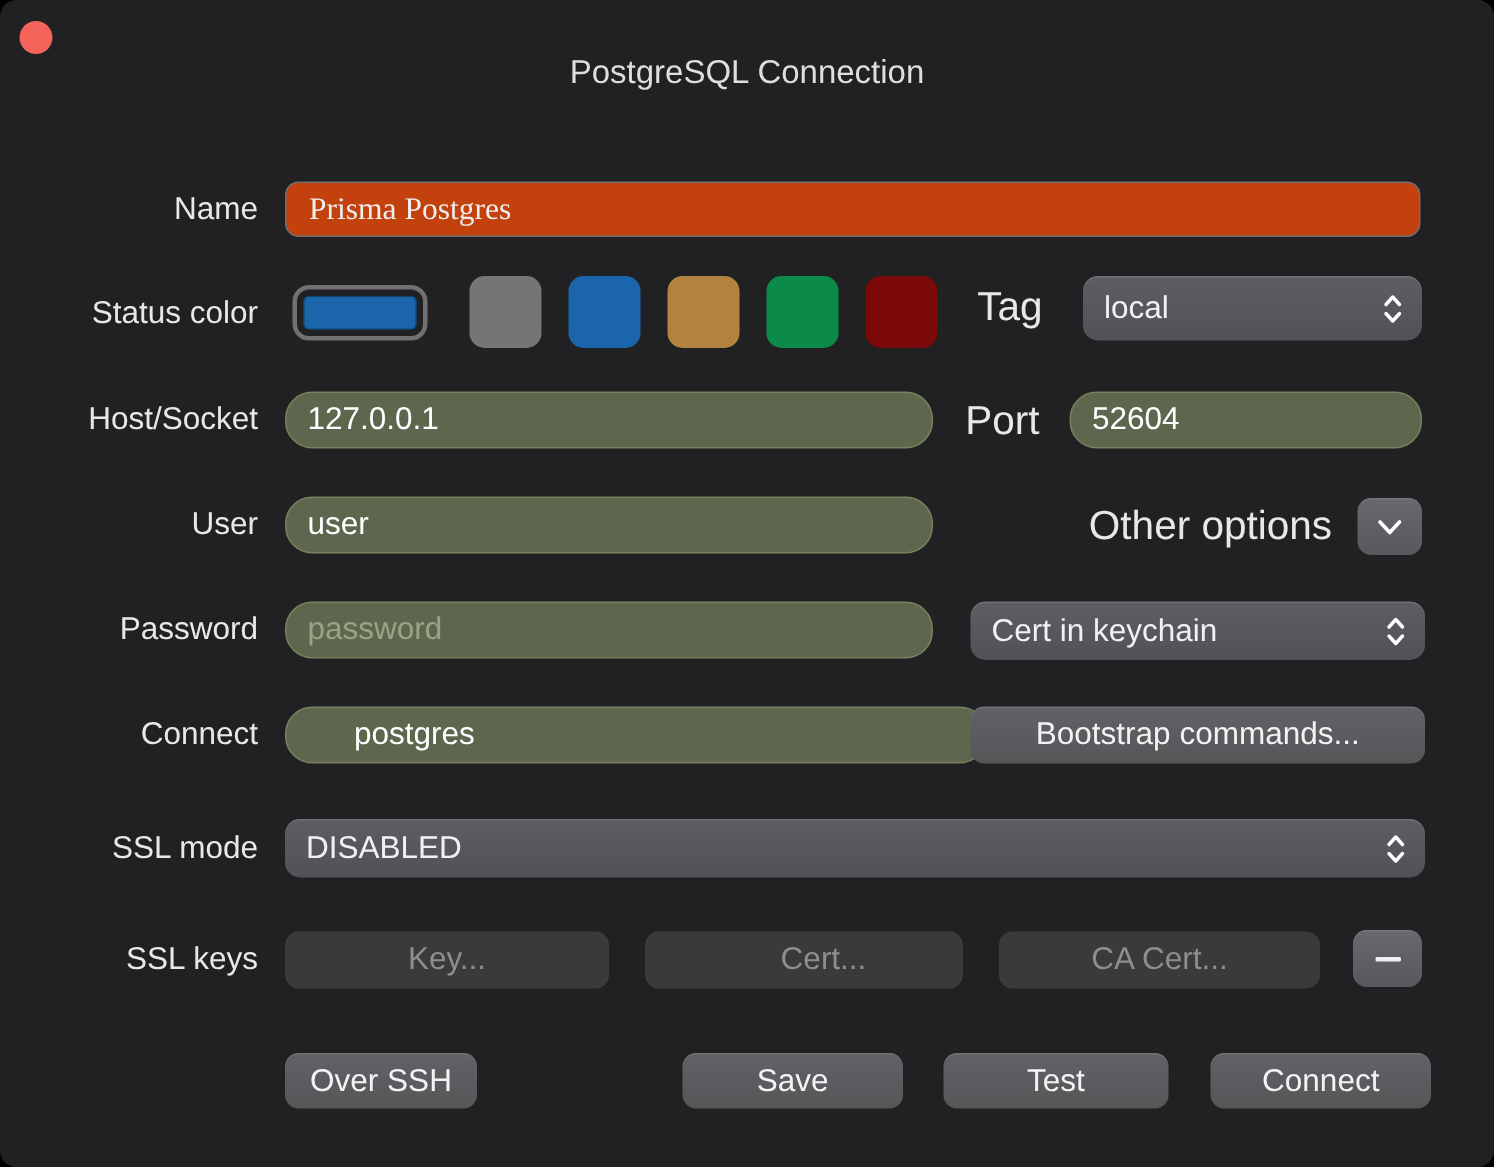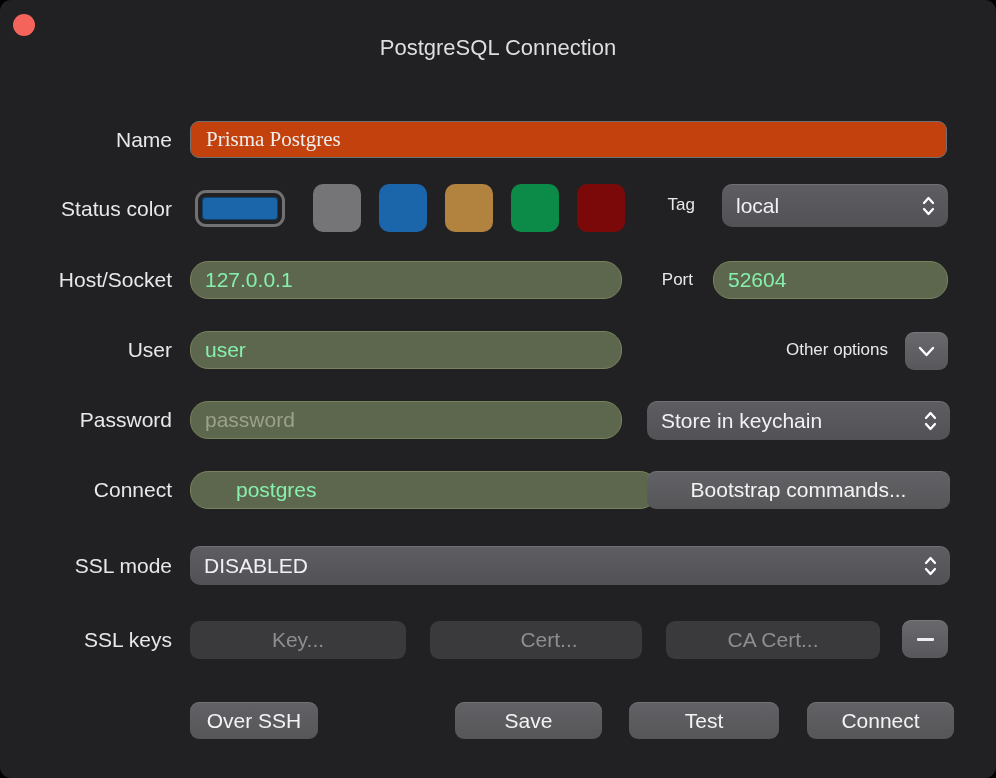--- a/index.html
+++ b/index.html
@@ -5,26 +5,26 @@
   html,body{margin:0;padding:0;background:#000;}
   body{width:996px;height:778px;font-family:"Liberation Sans","DejaVu Sans",sans-serif;
        -webkit-font-smoothing:antialiased;}
   .window{position:relative;width:996px;height:778px;background:#212124;border-radius:11px;
           overflow:hidden;}
   .traffic{position:absolute;left:13px;top:14px;width:22px;height:22px;border-radius:50%;}
   .title{position:absolute;left:0;top:35px;width:100%;text-align:center;font-size:22px;
          font-weight:500;color:#dededfa;color:#dedee0;}
   .lbl{position:absolute;right:824px;text-align:right;color:#e8e8ea;font-size:21px;
        white-space:nowrap;}
-  .midlbl{position:absolute;text-align:right;color:#e8e8ea;font-size:17px;white-space:nowrap;}
+  .midlbl{position:absolute;text-align:right;color:#e8e8ea;font-size:27px;white-space:nowrap;}
   input{box-sizing:border-box;outline:none;}
   .field-dark{position:absolute;background:#c2410c;border:1.5px solid #707074;border-radius:9px;
        color:#eeeeef;font-size:21px;padding:0 15px;font-family:Liberation Serif, serif;}
   .field-olive{position:absolute;background:#5d674e;border:1px solid #78825c;border-radius:18px;
-       color:#86efac;font-size:21px;padding:0 14px;font-family:inherit;}
+       color:#ffffff;font-size:21px;padding:0 14px;font-family:inherit;}
   .field-olive::placeholder{color:#9ba287;opacity:1;}
   .swatch-frame{position:absolute;left:195px;top:190px;width:90px;height:37px;
        box-sizing:border-box;border:3px solid #717174;border-radius:11px;padding:4px;}
   .swatch-frame .inner{width:100%;height:100%;border-radius:4px;box-sizing:border-box;
        border:1px solid rgba(0,0,0,.35);}
   .swatch{position:absolute;top:184px;width:48px;height:48px;border-radius:10px;}
   .popup{position:absolute;box-sizing:border-box;border-radius:10px;
        background:linear-gradient(180deg,#5e5e62,#525256);
        box-shadow:inset 0 1px 0 rgba(255,255,255,.12);
        display:flex;align-items:center;color:#f1f1f3;font-size:21px;padding:0 12px 0 14px;
@@ -84,21 +84,21 @@
     <span class="chev-icon">
       <svg width="19" height="13" viewBox="0 0 19 13">
           <path d="M3 3 L9.5 10 L16 3" stroke="#fff" stroke-width="2.4" fill="none" stroke-linecap="round" stroke-linejoin="round"></path>
         </svg>
     </span>
   </button>
 
   <div class="lbl" style="top:401px;line-height:38px;">Password</div>
   <input class="field-olive" style="left: 190px; top: 401px; width: 432px; height: 38px;" type="text" placeholder="password">
   <div class="popup" style="left:647px;top:401px;width:303px;height:39px;">
-    <span class="val">Store in keychain</span>
+    <span class="val">Cert in keychain</span>
     <span class="chev-icon">
       <svg width="15" height="26" viewBox="0 0 15 26">
           <path d="M3 10 L7.5 5 L12 10" stroke="#fff" stroke-width="2.3" fill="none" stroke-linecap="round" stroke-linejoin="round"></path>
           <path d="M3 16 L7.5 21 L12 16" stroke="#fff" stroke-width="2.3" fill="none" stroke-linecap="round" stroke-linejoin="round"></path>
         </svg>
     </span>
   </div>
 
   <div class="lbl" style="top:471px;line-height:38px;">Connect</div>
   <input class="field-olive" style="left: 190px; top: 471px; width: 468px; height: 38px; padding-left: 45px;" type="text" value="postgres">

